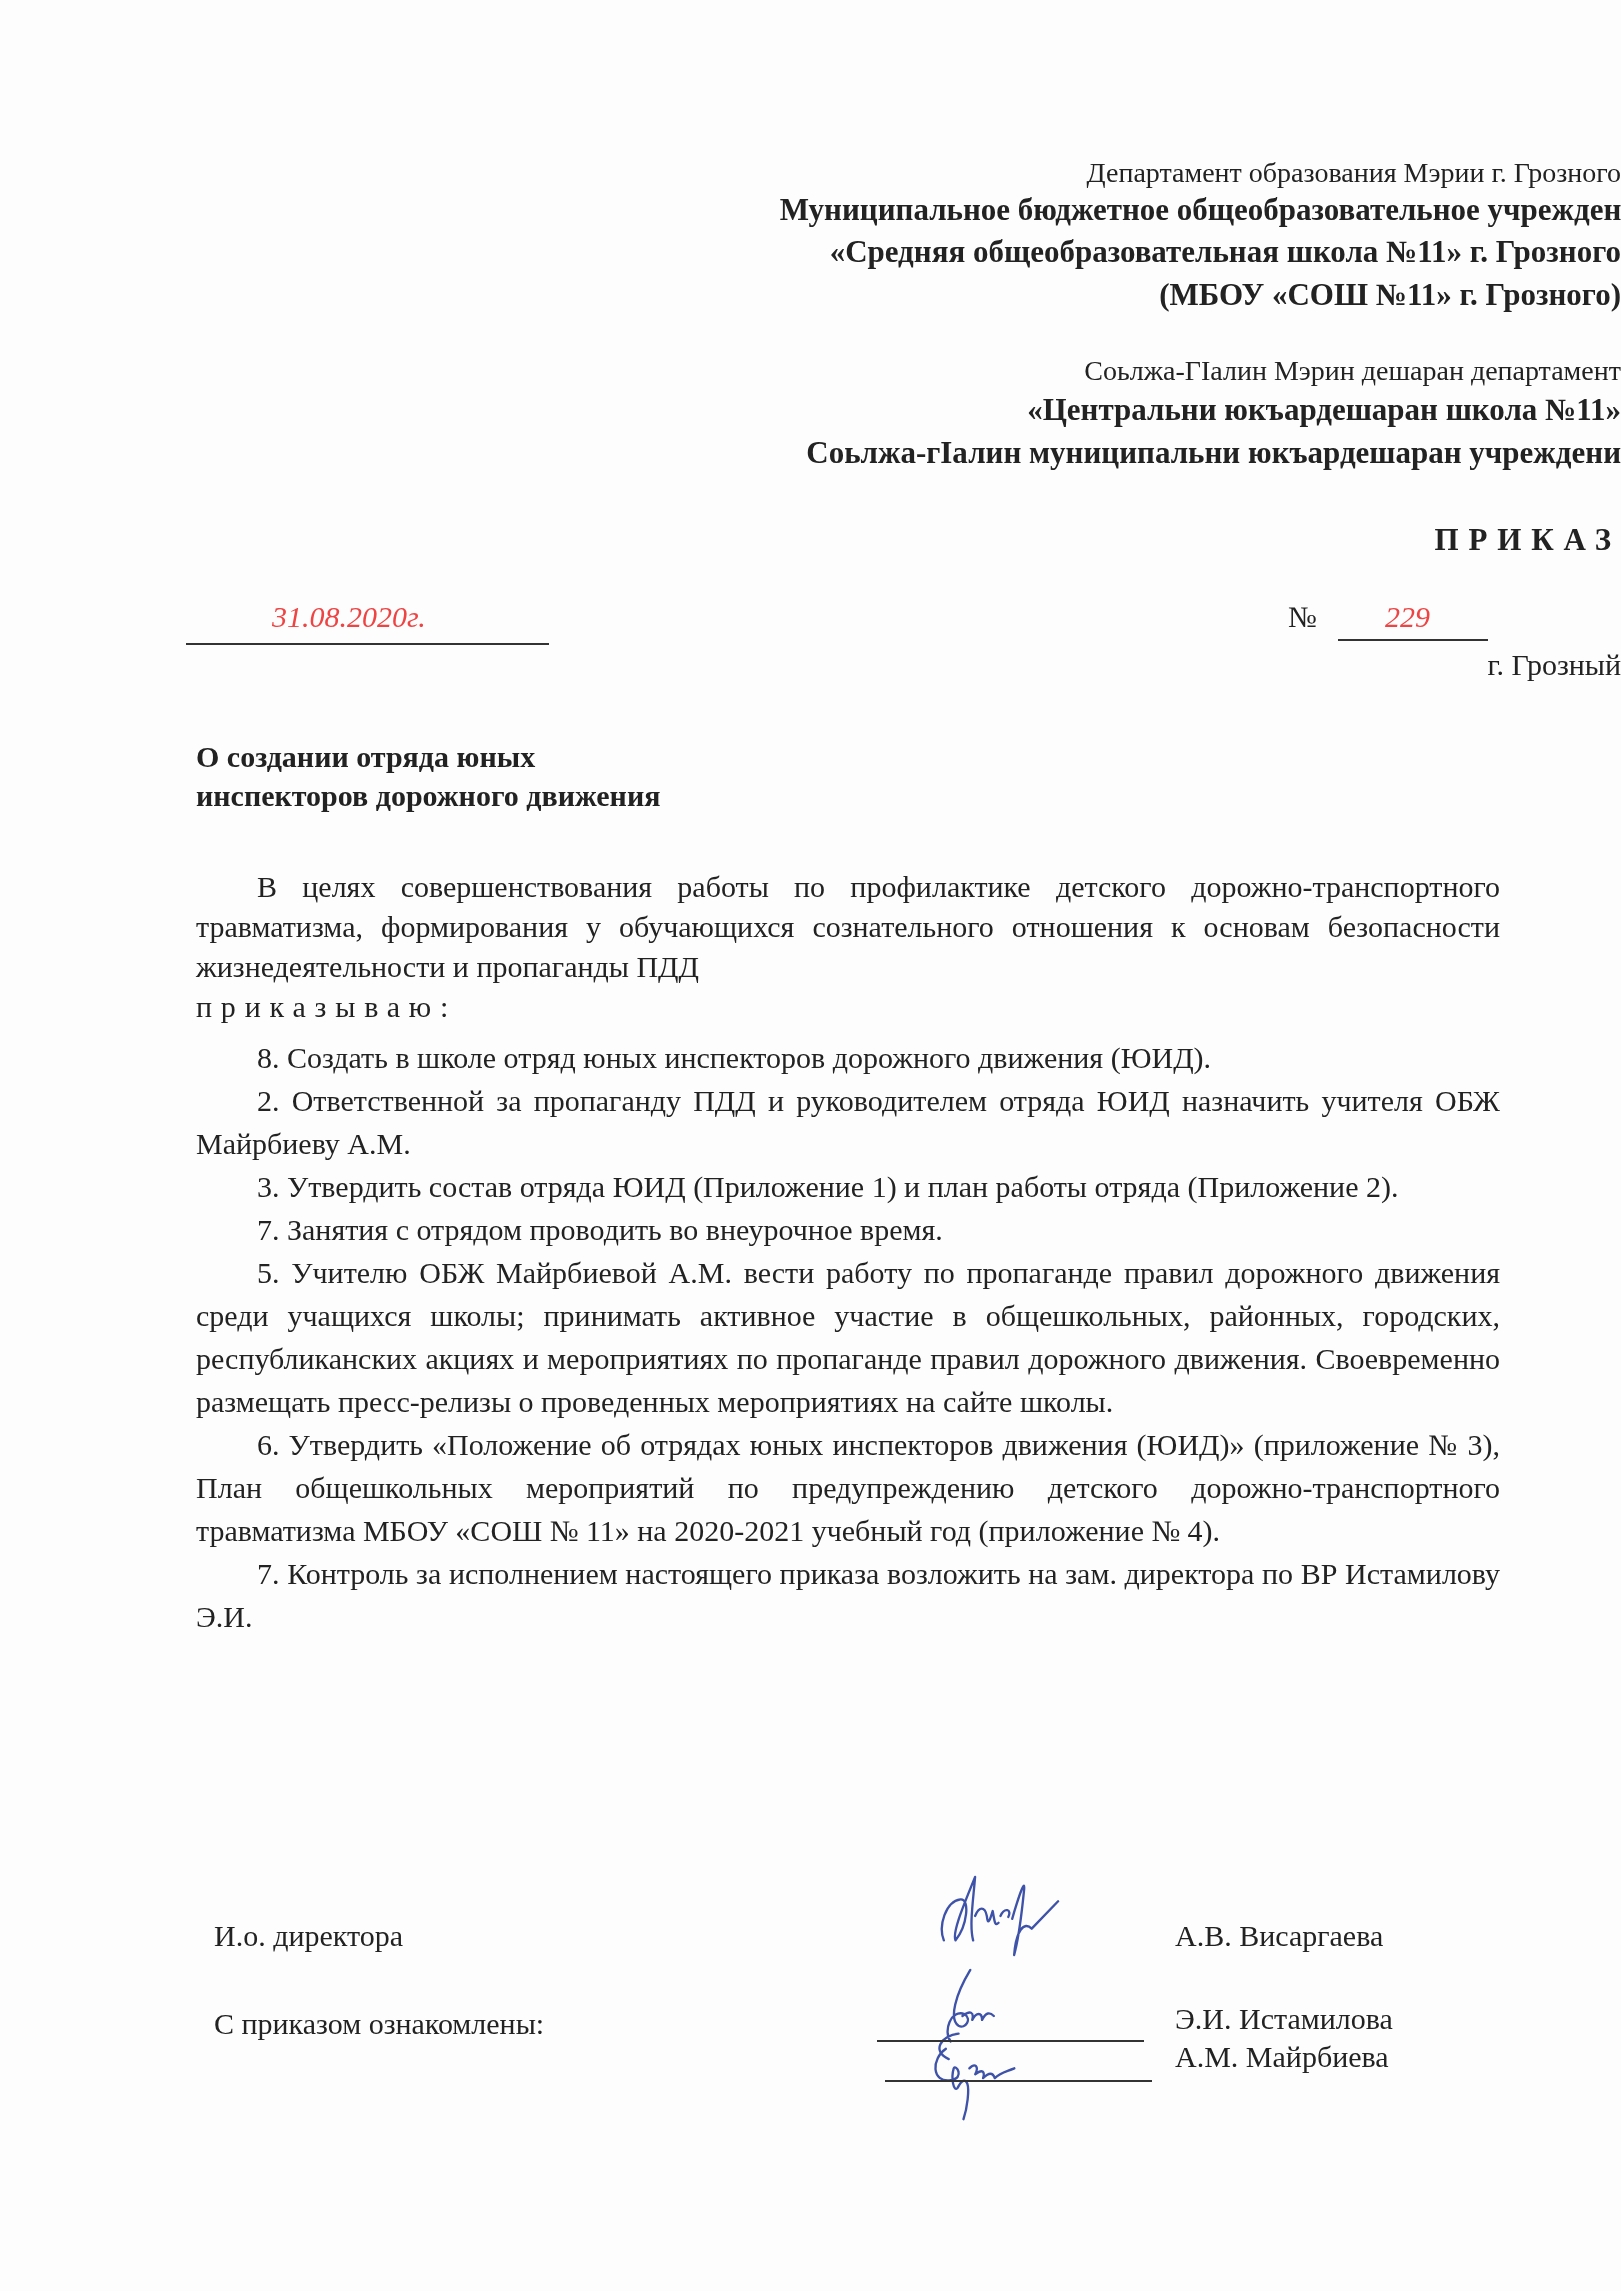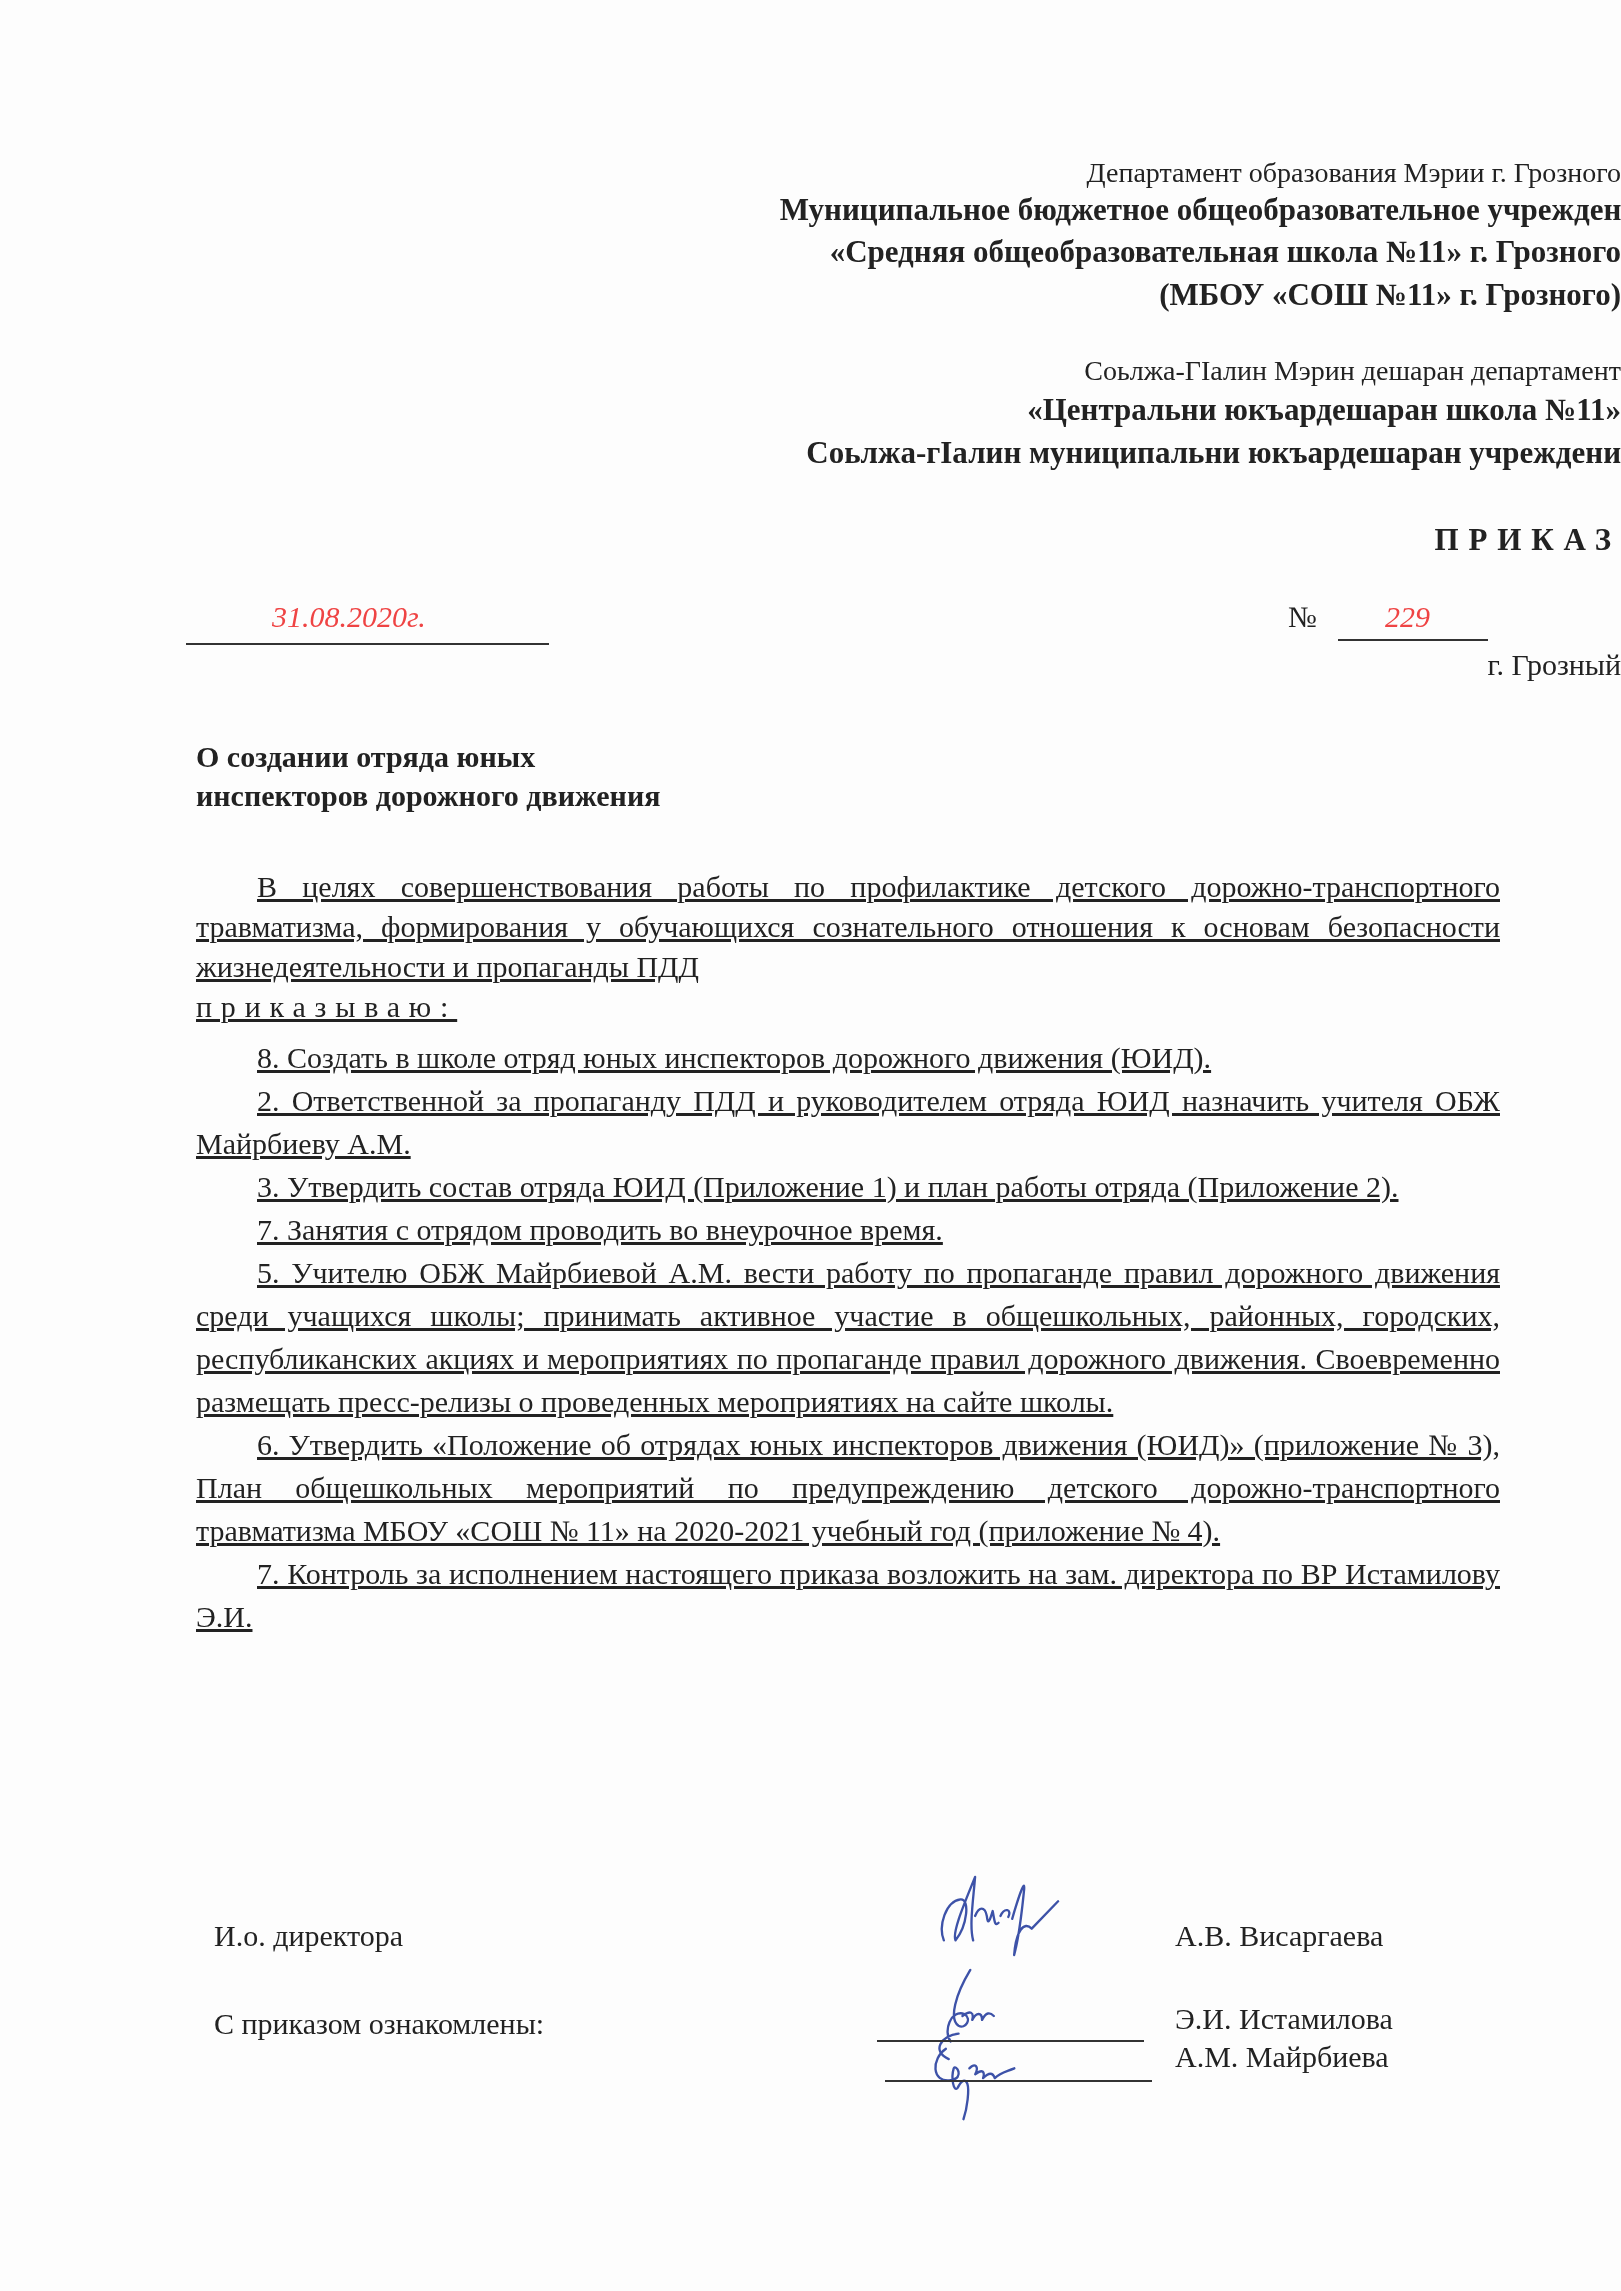--- a/index.html
+++ b/index.html
@@ -16,21 +16,21 @@
   .center { left: 0; width: 1621px; text-align: right; }
   .hdr-light { font-size: 28px; font-weight: normal; }
   .hdr-bold { font-size: 31px; font-weight: bold; }
   .title { font-size: 31px; font-weight: bold; letter-spacing: 9.8px; }
   .italic { font-style: italic; font-size: 30px; color: #ef4444; }
   .rule { position: absolute; height: 2px; background: #333; }
   .subject { font-size: 30px; font-weight: bold; line-height: 39px; left: 196px; top: 737px; }
   .body-text {
     position: absolute; left: 196px; width: 1304px;
     font-size: 30px; line-height: 43px;
-    text-align: justify; text-align-last: left; text-decoration: underline;
+    text-align: justify; text-align-last: left;
   }
   .para { margin: 0; text-indent: 61px; text-align: justify; }
   .para.single { text-align-last: left; }
   .spaced { letter-spacing: 8.8px; }
   .sig-label { font-size: 30px; left: 214px; }
   .sig-name { font-size: 30px; left: 1175px; }
   svg.sig { position: absolute; overflow: visible; }
   svg.sig path { fill: none; stroke: #3d52a8; stroke-width: 2.4; stroke-linecap: round; stroke-linejoin: round; }
 </style>
 </head>

